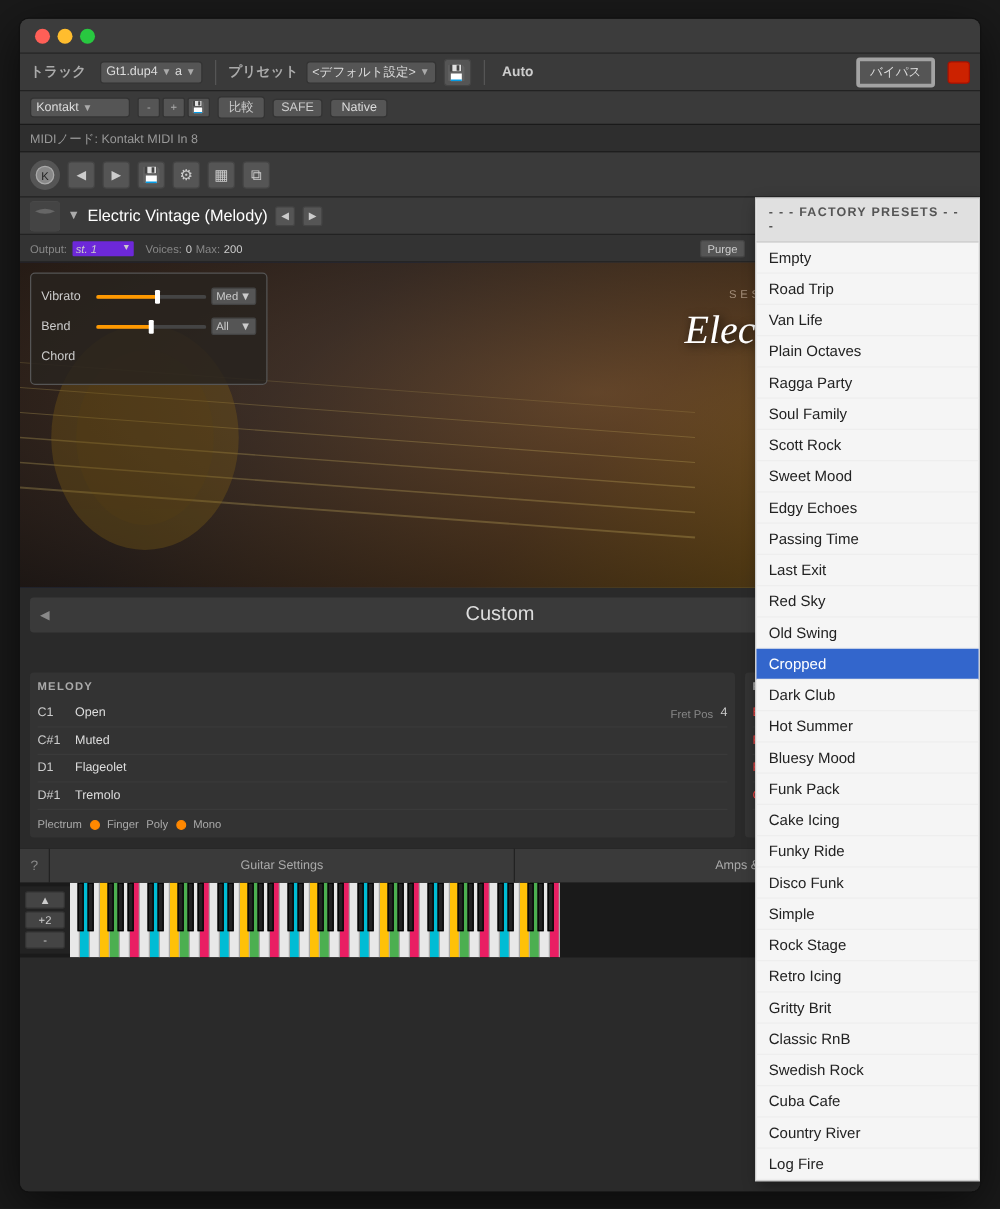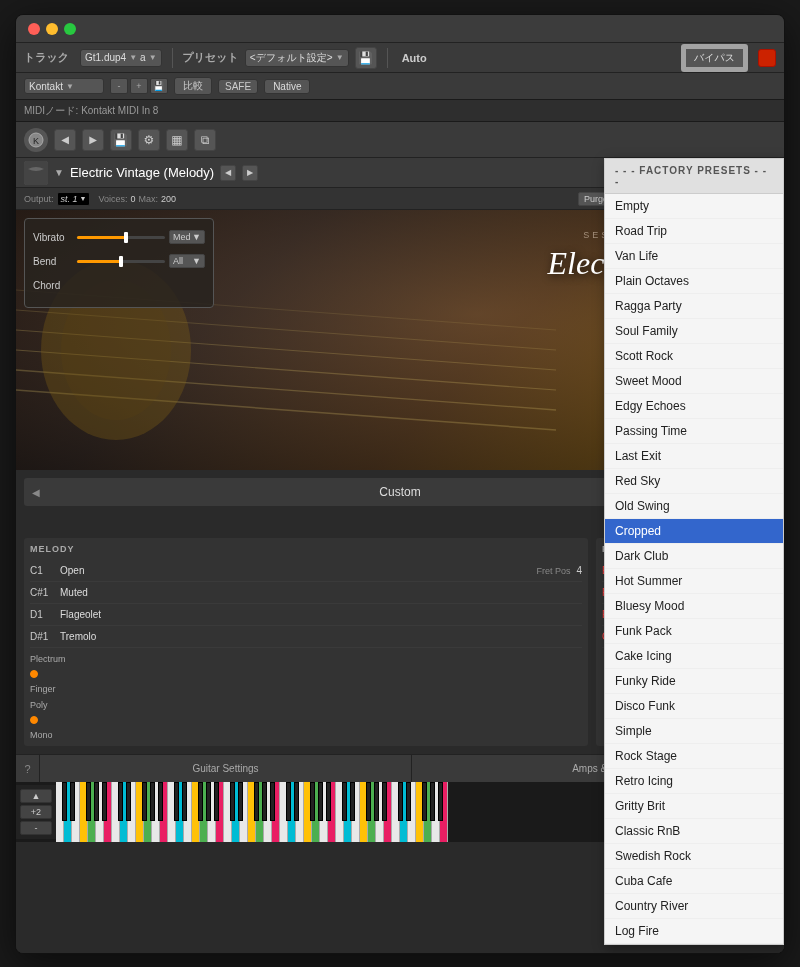--- a/index.html
+++ b/index.html
@@ -78,21 +78,21 @@
       align-items: center;
       gap: 3px;
       cursor: pointer;
       height: 18px;
     }
     .toolbar-dropdown .arrow { font-size: 8px; color: #aaa; }
     .toolbar-divider { width: 1px; background: #555; height: 20px; margin: 0 4px; }
     .auto-label { color: #ccc; font-size: 11px; font-weight: 600; margin-left: 4px; }
     .bypass-btn {
       background: #555;
-      border: 5px solid #a3a3a3;
+      border: 3px solid #a3a3a3;
       border-radius: 3px;
       color: #ddd;
       font-size: 10px;
       padding: 2px 8px;
       cursor: pointer;
       margin-left: auto;
     }
     .red-btn {
       width: 18px;
       height: 18px;
@@ -307,30 +307,30 @@
       border-bottom: 1px solid #222;
     }
     .inst-sub-item {
       display: flex;
       align-items: center;
       gap: 3px;
     }
     .inst-sub-label { color: #888; font-size: 9px; }
     .inst-sub-value { color: #ccc; font-size: 9px; }
     .inst-sub-dropdown {
-      background: #000000;
+      background: #6d28d9;
       border: 1px solid #333;
       border-radius: 2px;
       color: #ccc;
       font-size: 9px;
       padding: 1px 3px;
       cursor: pointer;
       display: flex;
       align-items: center;
-      gap: 2px;
+      gap: 20px;
       font-style: italic;
     }
     .inst-sub-dropdown .arrow { font-size: 7px; }
     .purge-btn {
       background: #555;
       border: 1px solid #444;
       border-radius: 2px;
       color: #ccc;
       font-size: 9px;
       padding: 1px 5px;
@@ -438,21 +438,21 @@
       border-radius: 3px;
       height: 28px;
       display: flex;
       align-items: center;
       justify-content: center;
       margin-bottom: 8px;
       position: relative;
     }
     .custom-text {
       color: #ddd;
-      font-size: 12px;
+      font-size: 16px;
     }
     .custom-arrow-left {
       position: absolute;
       left: 8px;
       color: #888;
       font-size: 10px;
       cursor: pointer;
     }
     .custom-arrow-right {
       position: absolute;
@@ -496,26 +496,25 @@
     .melody-style {
       color: #ddd;
       font-size: 10px;
       flex: 1;
     }
     .fret-label { color: #888; font-size: 9px; }
     .fret-val { color: #ccc; font-size: 10px; }
 
     .plectrum-row {
       display: flex;
-      align-items: flex-start;
+      align-items: flex-end;
       gap: 6px;
       margin-top: 6px;
       font-size: 9px;
       color: #aaa;
-      flex-direction: column;
     }
     .radio-dot {
       width: 8px;
       height: 8px;
       border-radius: 50%;
       border: 1px solid #666;
       background: #888;
     }
     .radio-dot.active { background: #ff8800; border-color: #ff8800; }
 

